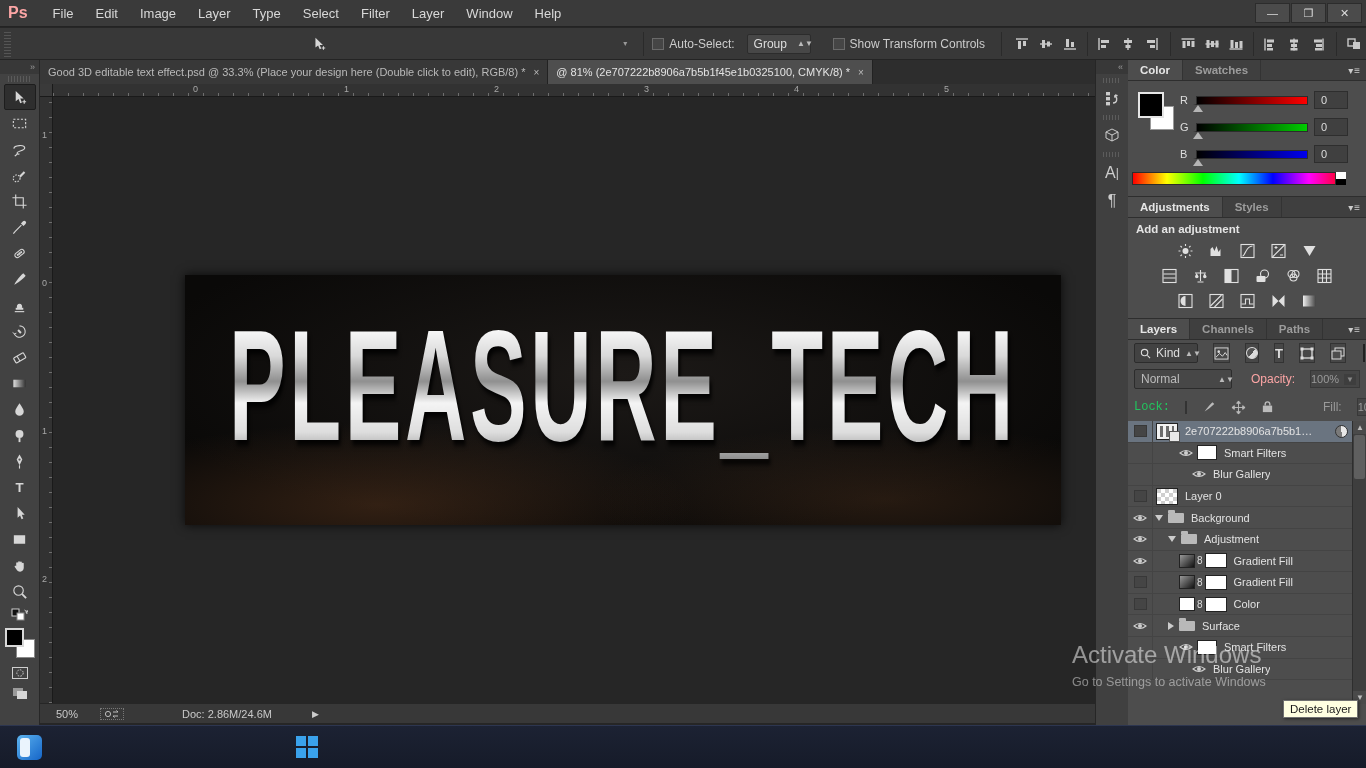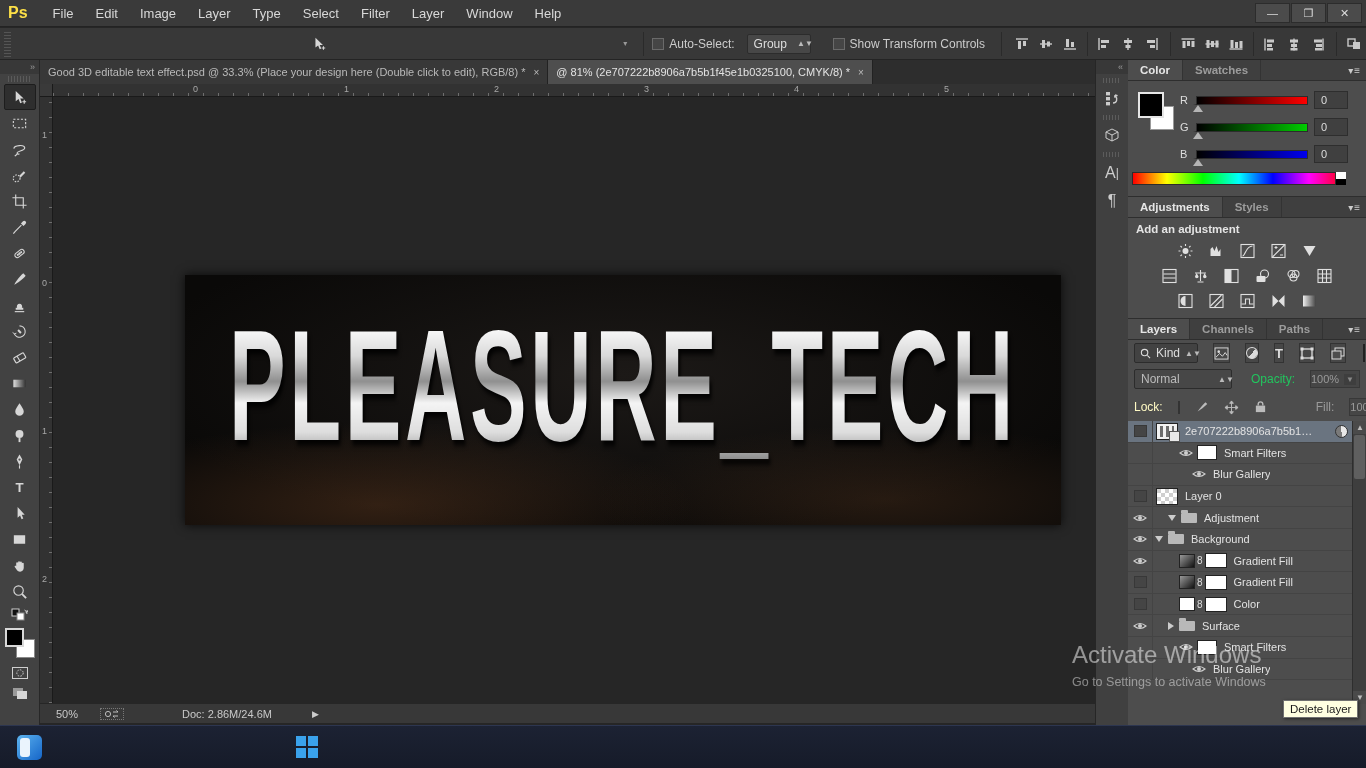--- a/index.html
+++ b/index.html
@@ -1,20 +1,20 @@
 <!DOCTYPE html>
 <html><head>
 <meta charset="utf-8">
 <style>
   *{box-sizing:border-box;margin:0;padding:0;font-family:"Liberation Sans",sans-serif;}
   html,body{background:#000;}
   #screen{position:relative;width:1366px;height:768px;background:#262626;overflow:hidden;font-size:12px;}
   
   #menubar{position:absolute;left:0;top:0;width:1366px;height:27px;background:#3a3a3a;border-bottom:1px solid #232323;display:flex;align-items:center;}
-  #ps-logo{color:#fde047;font-weight:bold;font-size:16px;margin:0 14px 0 8px;}
+  #ps-logo{color:#fca5a5;font-weight:bold;font-size:16px;margin:0 14px 0 8px;}
   .menu-item{color:#d8d8d8;font-size:13px;padding:0 11px;height:27px;line-height:27px;}
   #winctrl{position:absolute;right:4px;top:3px;display:flex;gap:1px;}
   .wbtn{width:35px;height:20px;background:#4b4b4b;border:1px solid #2c2c2c;color:#ddd;font-size:11px;display:flex;align-items:center;justify-content:center;}
   
   #optionsbar{position:absolute;left:0;top:28px;width:1366px;height:32px;background:#383838;border-bottom:1px solid #242424;display:flex;align-items:center;color:#ccc;}
   .grip{width:7px;height:26px;margin:0 4px;background:repeating-linear-gradient(0deg,#555 0 1px,transparent 1px 3px);}
   .vsep{width:1px;height:24px;background:#2a2a2a;margin:0 8px;}
   .chk{width:12px;height:12px;background:#454545;border:1px solid #6a6a6a;margin-right:5px;}
   .dropdown{background:#474747;border:1px solid #2c2c2c;border-radius:2px;height:20px;display:flex;align-items:center;padding:0 6px;color:#ddd;gap:10px;}
   .updown{display:inline-block;width:7px;font-size:8px;color:#bbb;line-height:7px;}
@@ -688,28 +688,28 @@
               <rect x="1" y="4" width="9" height="8" fill="#4d4d4d" stroke="#ddd"></rect>
             </svg>
           </div>
         <div style="width:10px;height:18px;background:linear-gradient(180deg,#c0392b 0 45%,#2b2b2b 45%);border:1px solid #222;margin-left:2px;"></div>
       </div>
       <div class="lhdr-row">
         <div class="dropdown" style="width:148px;justify-content:space-between;color:#bbb;">
           <span>Normal</span>
             <span class="updown">▲▼</span>
         </div>
-        <span style="color:#22c55e;margin-left:4px;">Opacity:</span>
+        <span style="color:#fca5a5;margin-left:4px;">Opacity:</span>
         <div class="valbox">
             <span>100%</span>
             <span class="da">▼</span>
           </div>
       </div>
       <div class="lhdr-row" style="margin-top:3px;">
-        <span style="color:#fef9c3;">Lock:</span>
+        <span style="color:#22c55e;font-family:Liberation Mono, monospace;">Lock:</span>
         <span style="width:13px;height:13px;background:conic-gradient(#999 0 25%,#555 0 50%,#999 0 75%,#555 0) 0 0/7px 7px;border:1px solid #333;"></span>
         <span>
             <svg width="14" height="14" viewBox="0 0 16 16">
               <path d="M3 13 C5 10 9 5 12 2.5 L14 4.5 C11 7.5 6 11.5 3 13Z" fill="#bbb"></path>
             </svg>
           </span>
         <span>
             <svg width="15" height="15" viewBox="0 0 16 16">
               <path d="M8 1v14M1 8h14M8 1l-2 2.5h4ZM8 15l-2-2.5h4ZM1 8l2.5-2v4ZM15 8l-2.5-2v4Z" stroke="#bbb" fill="#bbb" stroke-width="1"></path>
             </svg>
@@ -763,36 +763,36 @@
             <span class="thumb pixel"></span>
             <span class="lname">Layer 0</span>
           </div>
           <div class="lrow">
             <div class="lcell">
               <svg width="14" height="10" viewBox="0 0 14 10">
                 <path d="M1 5 Q7 0 13 5 Q7 10 1 5 Z" fill="none" stroke="#cfcfcf" stroke-width="1.1"></path>
                 <circle cx="7" cy="5" r="2" fill="#cfcfcf"></circle>
               </svg>
             </div>
+            <span style="width:0px;flex:none;"></span>
+            <span class="exp open"></span>
+            <span class="foldericon"></span>
+            <span class="lname">Background</span>
+          </div>
+          <div class="lrow">
+            <div class="lcell">
+              <svg width="14" height="10" viewBox="0 0 14 10">
+                <path d="M1 5 Q7 0 13 5 Q7 10 1 5 Z" fill="none" stroke="#cfcfcf" stroke-width="1.1"></path>
+                <circle cx="7" cy="5" r="2" fill="#cfcfcf"></circle>
+              </svg>
+            </div>
             <span style="width:13px;flex:none;"></span>
             <span class="exp open"></span>
             <span class="foldericon"></span>
             <span class="lname">Adjustment</span>
-          </div>
-          <div class="lrow">
-            <div class="lcell">
-              <svg width="14" height="10" viewBox="0 0 14 10">
-                <path d="M1 5 Q7 0 13 5 Q7 10 1 5 Z" fill="none" stroke="#cfcfcf" stroke-width="1.1"></path>
-                <circle cx="7" cy="5" r="2" fill="#cfcfcf"></circle>
-              </svg>
-            </div>
-            <span style="width:0px;flex:none;"></span>
-            <span class="exp open"></span>
-            <span class="foldericon"></span>
-            <span class="lname">Background</span>
           </div>
           <div class="lrow">
             <div class="lcell">
               <svg width="14" height="10" viewBox="0 0 14 10">
                 <path d="M1 5 Q7 0 13 5 Q7 10 1 5 Z" fill="none" stroke="#cfcfcf" stroke-width="1.1"></path>
                 <circle cx="7" cy="5" r="2" fill="#cfcfcf"></circle>
               </svg>
             </div>
             <span style="width:26px;flex:none;"></span>
             <span class="thumb grad"></span>

